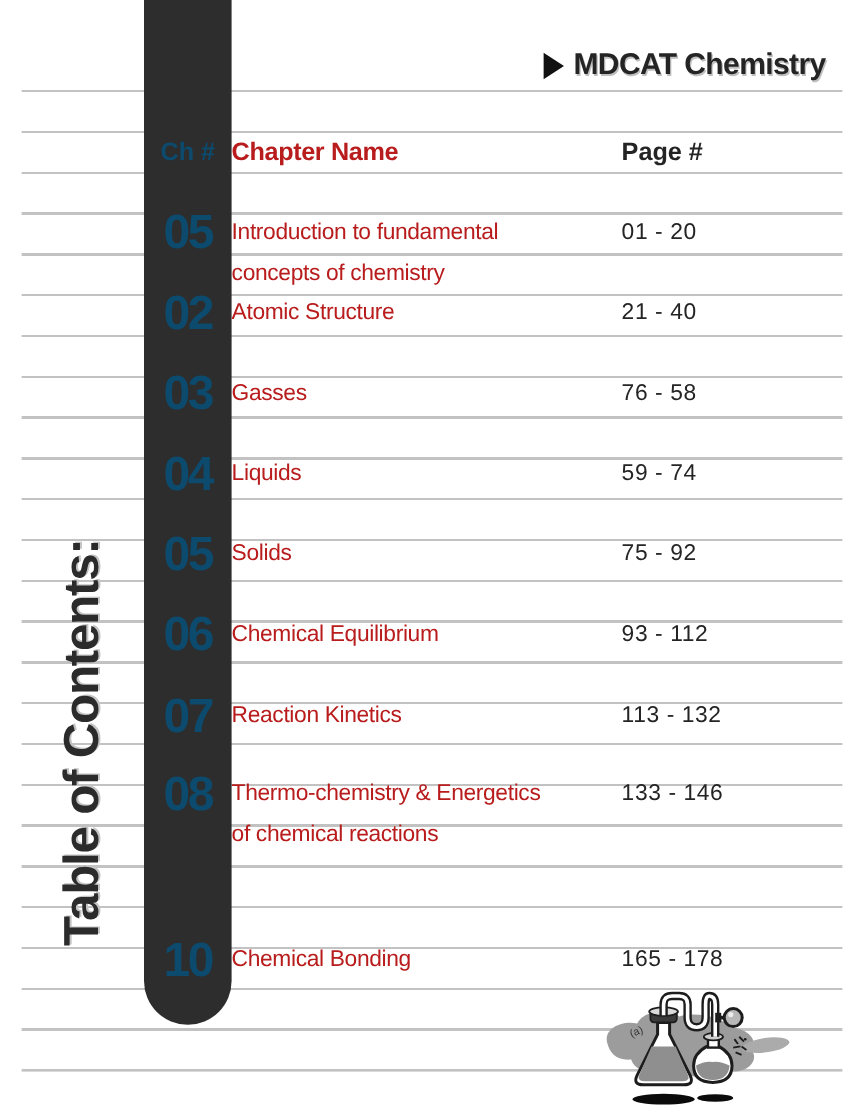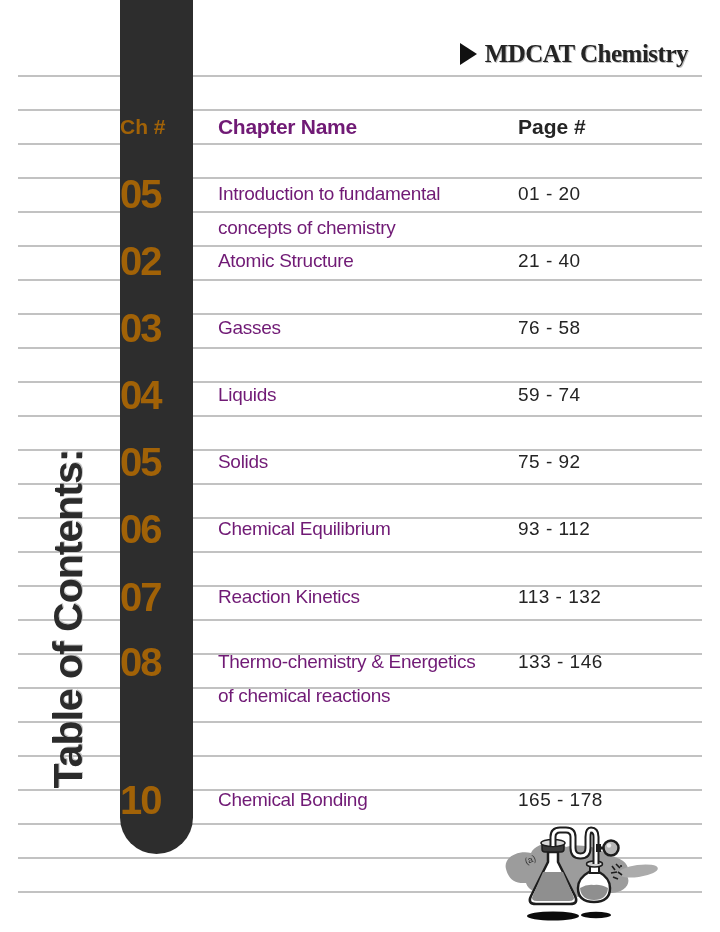--- a/index.html
+++ b/index.html
@@ -20,21 +20,20 @@
       to bottom,
       #c2c2c2 0px,#c2c2c2 2px,
       transparent 2px,transparent 34px);
     z-index:0;
   }
   
   .book-title{
     position:absolute;top:40px;right:32px;
     display:flex;align-items:center;gap:8px;
     z-index:3;
-    font-family:Liberation Serif, serif;
   }
   .tri{
     width:0;height:0;
     border-top:11px solid transparent;
     border-bottom:11px solid transparent;
     border-left:17px solid #111111;
   }
   .book-title .txt{
     font-size:25px;font-weight:bold;letter-spacing:-0.5px;
     color:#242424;text-shadow:1px 1px 0 #bfbfbf;
@@ -56,30 +55,29 @@
     text-align:center;line-height:76px;
     z-index:2;white-space:nowrap;
   }
   
   .row{
     position:absolute;left:120px;width:580px;
     display:flex;align-items:flex-start;
     z-index:3;
   }
   .num{
-    width:73px;flex:0 0 73px;
-    color:#a16207;font-size:40px;font-weight:bold;
+    width:73px;flex:0 0 73px;text-align:center;
+    color:#0c4a6e;font-size:40px;font-weight:bold;
     letter-spacing:-2px;line-height:34px;
   }
   .row.head .num{
     font-size:21px;font-weight:bold;letter-spacing:0;
   }
   .name{
-    margin-left:25px;
-    color:#701a75;font-size:19px;letter-spacing:-0.3px;
+    color:#b91c1c;font-size:19px;letter-spacing:-0.3px;
     line-height:34px;white-space:pre-line;
   }
   .row.head .name{font-size:21px;font-weight:bold;}
   .pages{
     position:absolute;left:398px;top:0;width:130px;
     text-align:left;color:#242424;
     font-size:19px;letter-spacing:0.5px;line-height:34px;
     white-space:nowrap;
   }
   .row.head .pages{font-size:21px;font-weight:bold;letter-spacing:0;}

